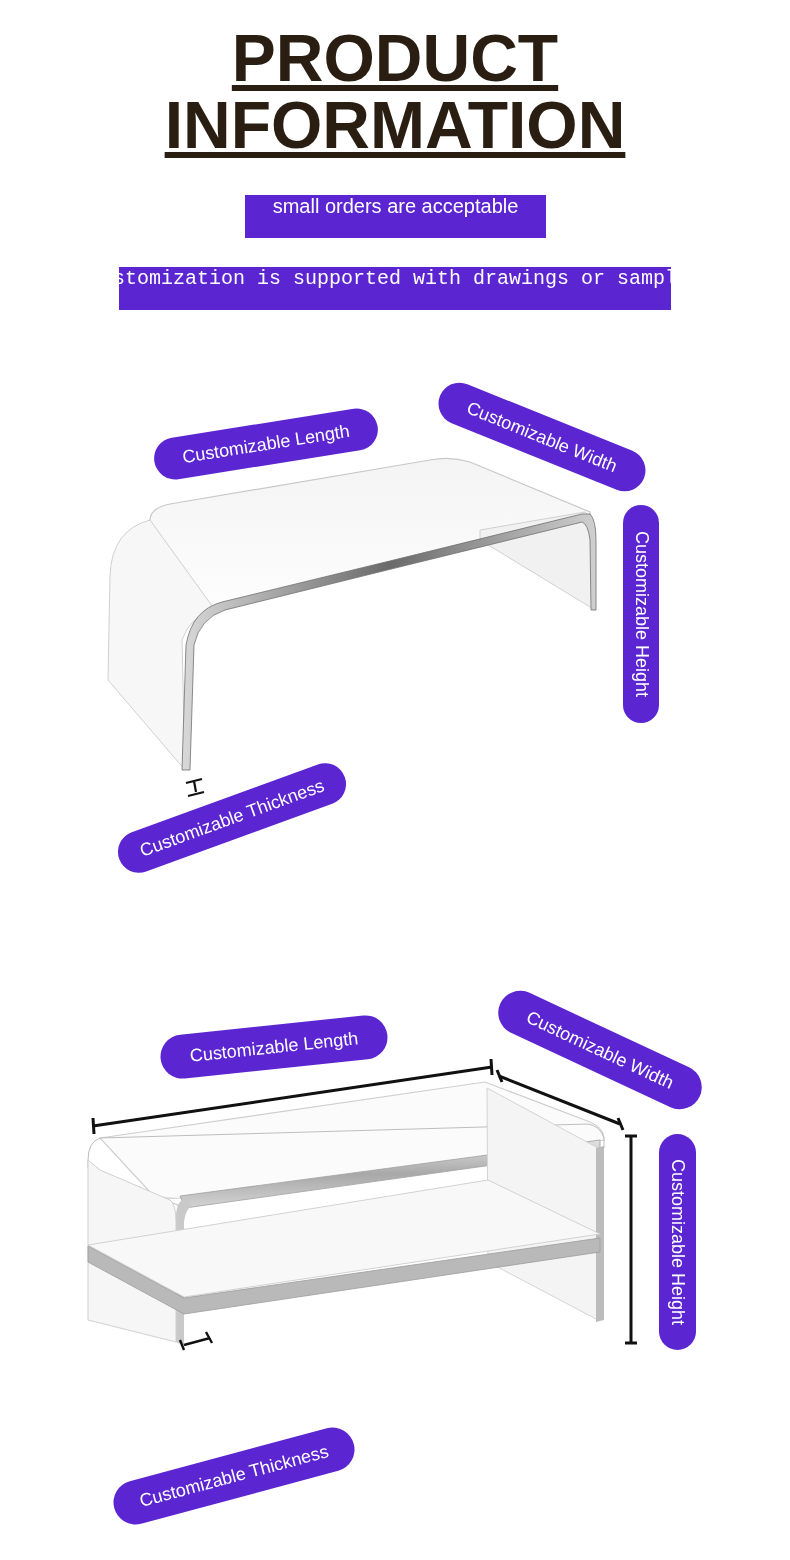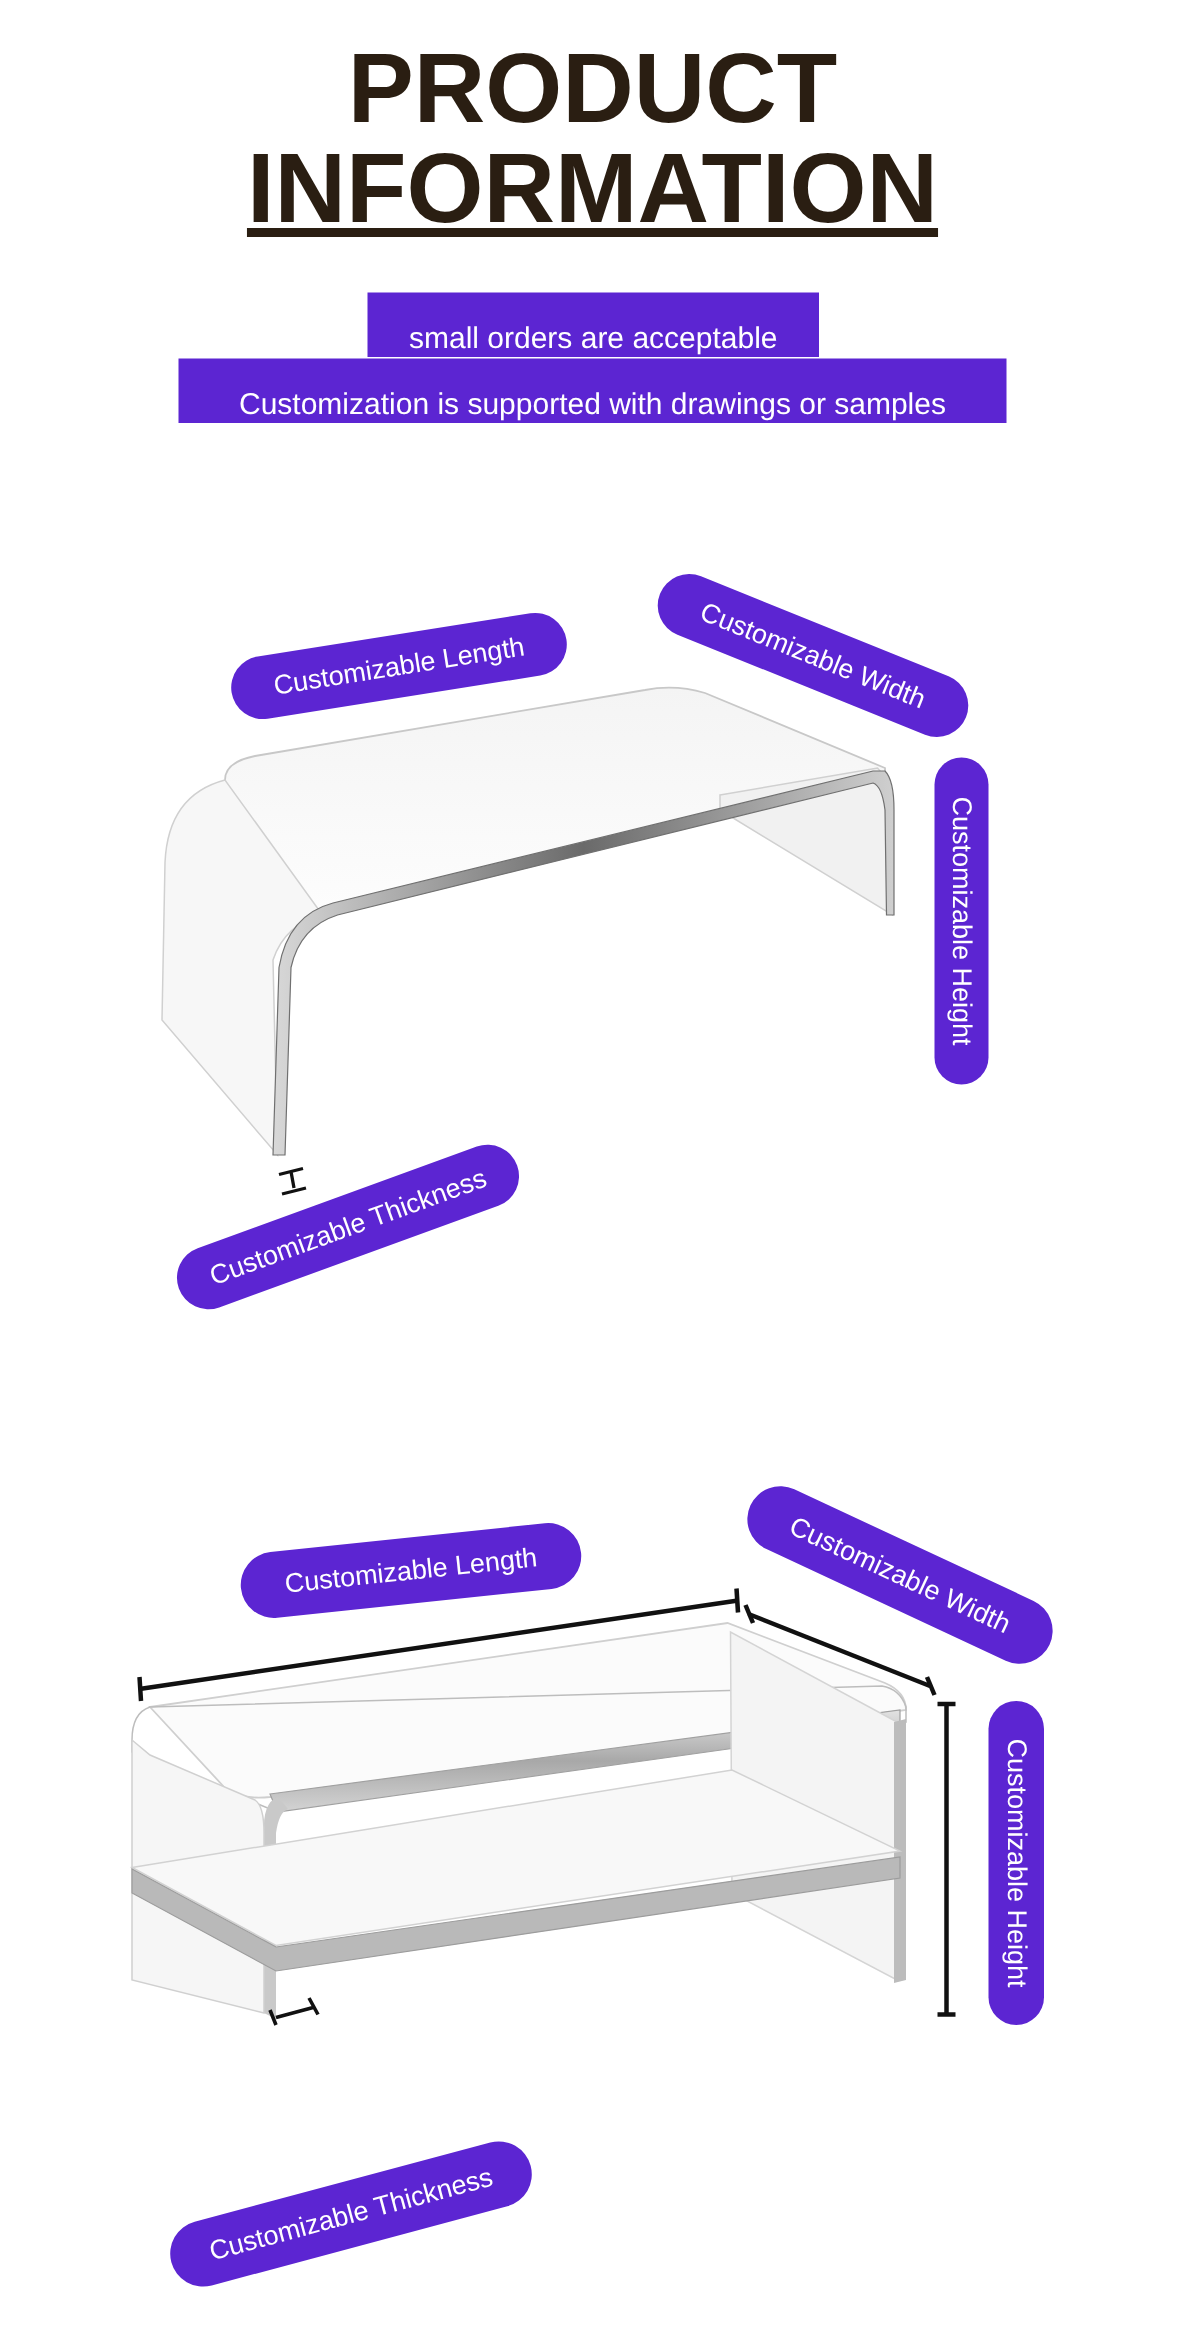--- a/index.html
+++ b/index.html
@@ -3,39 +3,39 @@
 <meta charset="utf-8">
 <style>
   html, body { margin: 0; padding: 0; background: #ffffff; }
   body { width: 790px; height: 1560px; position: relative; overflow: hidden;
          font-family: "Liberation Sans", sans-serif; }
   .title { position: absolute; left: 0; width: 790px; text-align: center;
            font-family: "Liberation Sans", sans-serif; font-weight: 700;
            color: #2a1e12; font-size: 66px; line-height: 66px; letter-spacing: 0px; }
   .banner { position: absolute; background: #5c25d2; color: #ffffff;
             font-size: 20px; text-align: center; white-space: nowrap;
-            display: flex; align-items: flex-end; justify-content: center; }
+            display: flex; align-items: flex-start; justify-content: center; }
   .pill { position: absolute; background: #5c25d2; color: #ffffff;
           border-radius: 22px; font-size: 18px; white-space: nowrap;
           display: flex; align-items: center; justify-content: center;
           transform-origin: center center; }
   .pill.vertical { border-radius: 20px; }
   .pill.vertical span { display: inline-block; writing-mode: vertical-rl; }
   svg.drawing { position: absolute; left: 0; }
 </style>
 </head>
 <body>
 
-<div class="title" style="top:25px;">PRODUCT</div>
+<div class="title" style="top:25px;text-decoration:underline;">PRODUCT</div>
 <div class="title" style="top:92px;text-decoration:underline;">INFORMATION</div>
 
 <div class="banner" style="left:245px; top:195px; width:301px; height:43px;">
   <span>small orders are acceptable</span>
 </div>
-<div class="banner" style="left:119px; top:239px; width:552px; height:43px;">
+<div class="banner" style="left:119px; top:267px; width:552px; height:43px;font-family:Liberation Mono, monospace;">
   <span>Customization is supported with drawings or samples</span>
 </div>
 
 <svg class="drawing" width="790" height="900" viewBox="0 0 790 900" style="top:0;">
   <defs>
     <linearGradient id="edge1" x1="0" y1="0" x2="1" y2="0">
       <stop offset="0" stop-color="#d8d8d8"></stop>
       <stop offset="0.5" stop-color="#6a6a6a"></stop>
       <stop offset="1" stop-color="#cfcfcf"></stop>
     </linearGradient>

